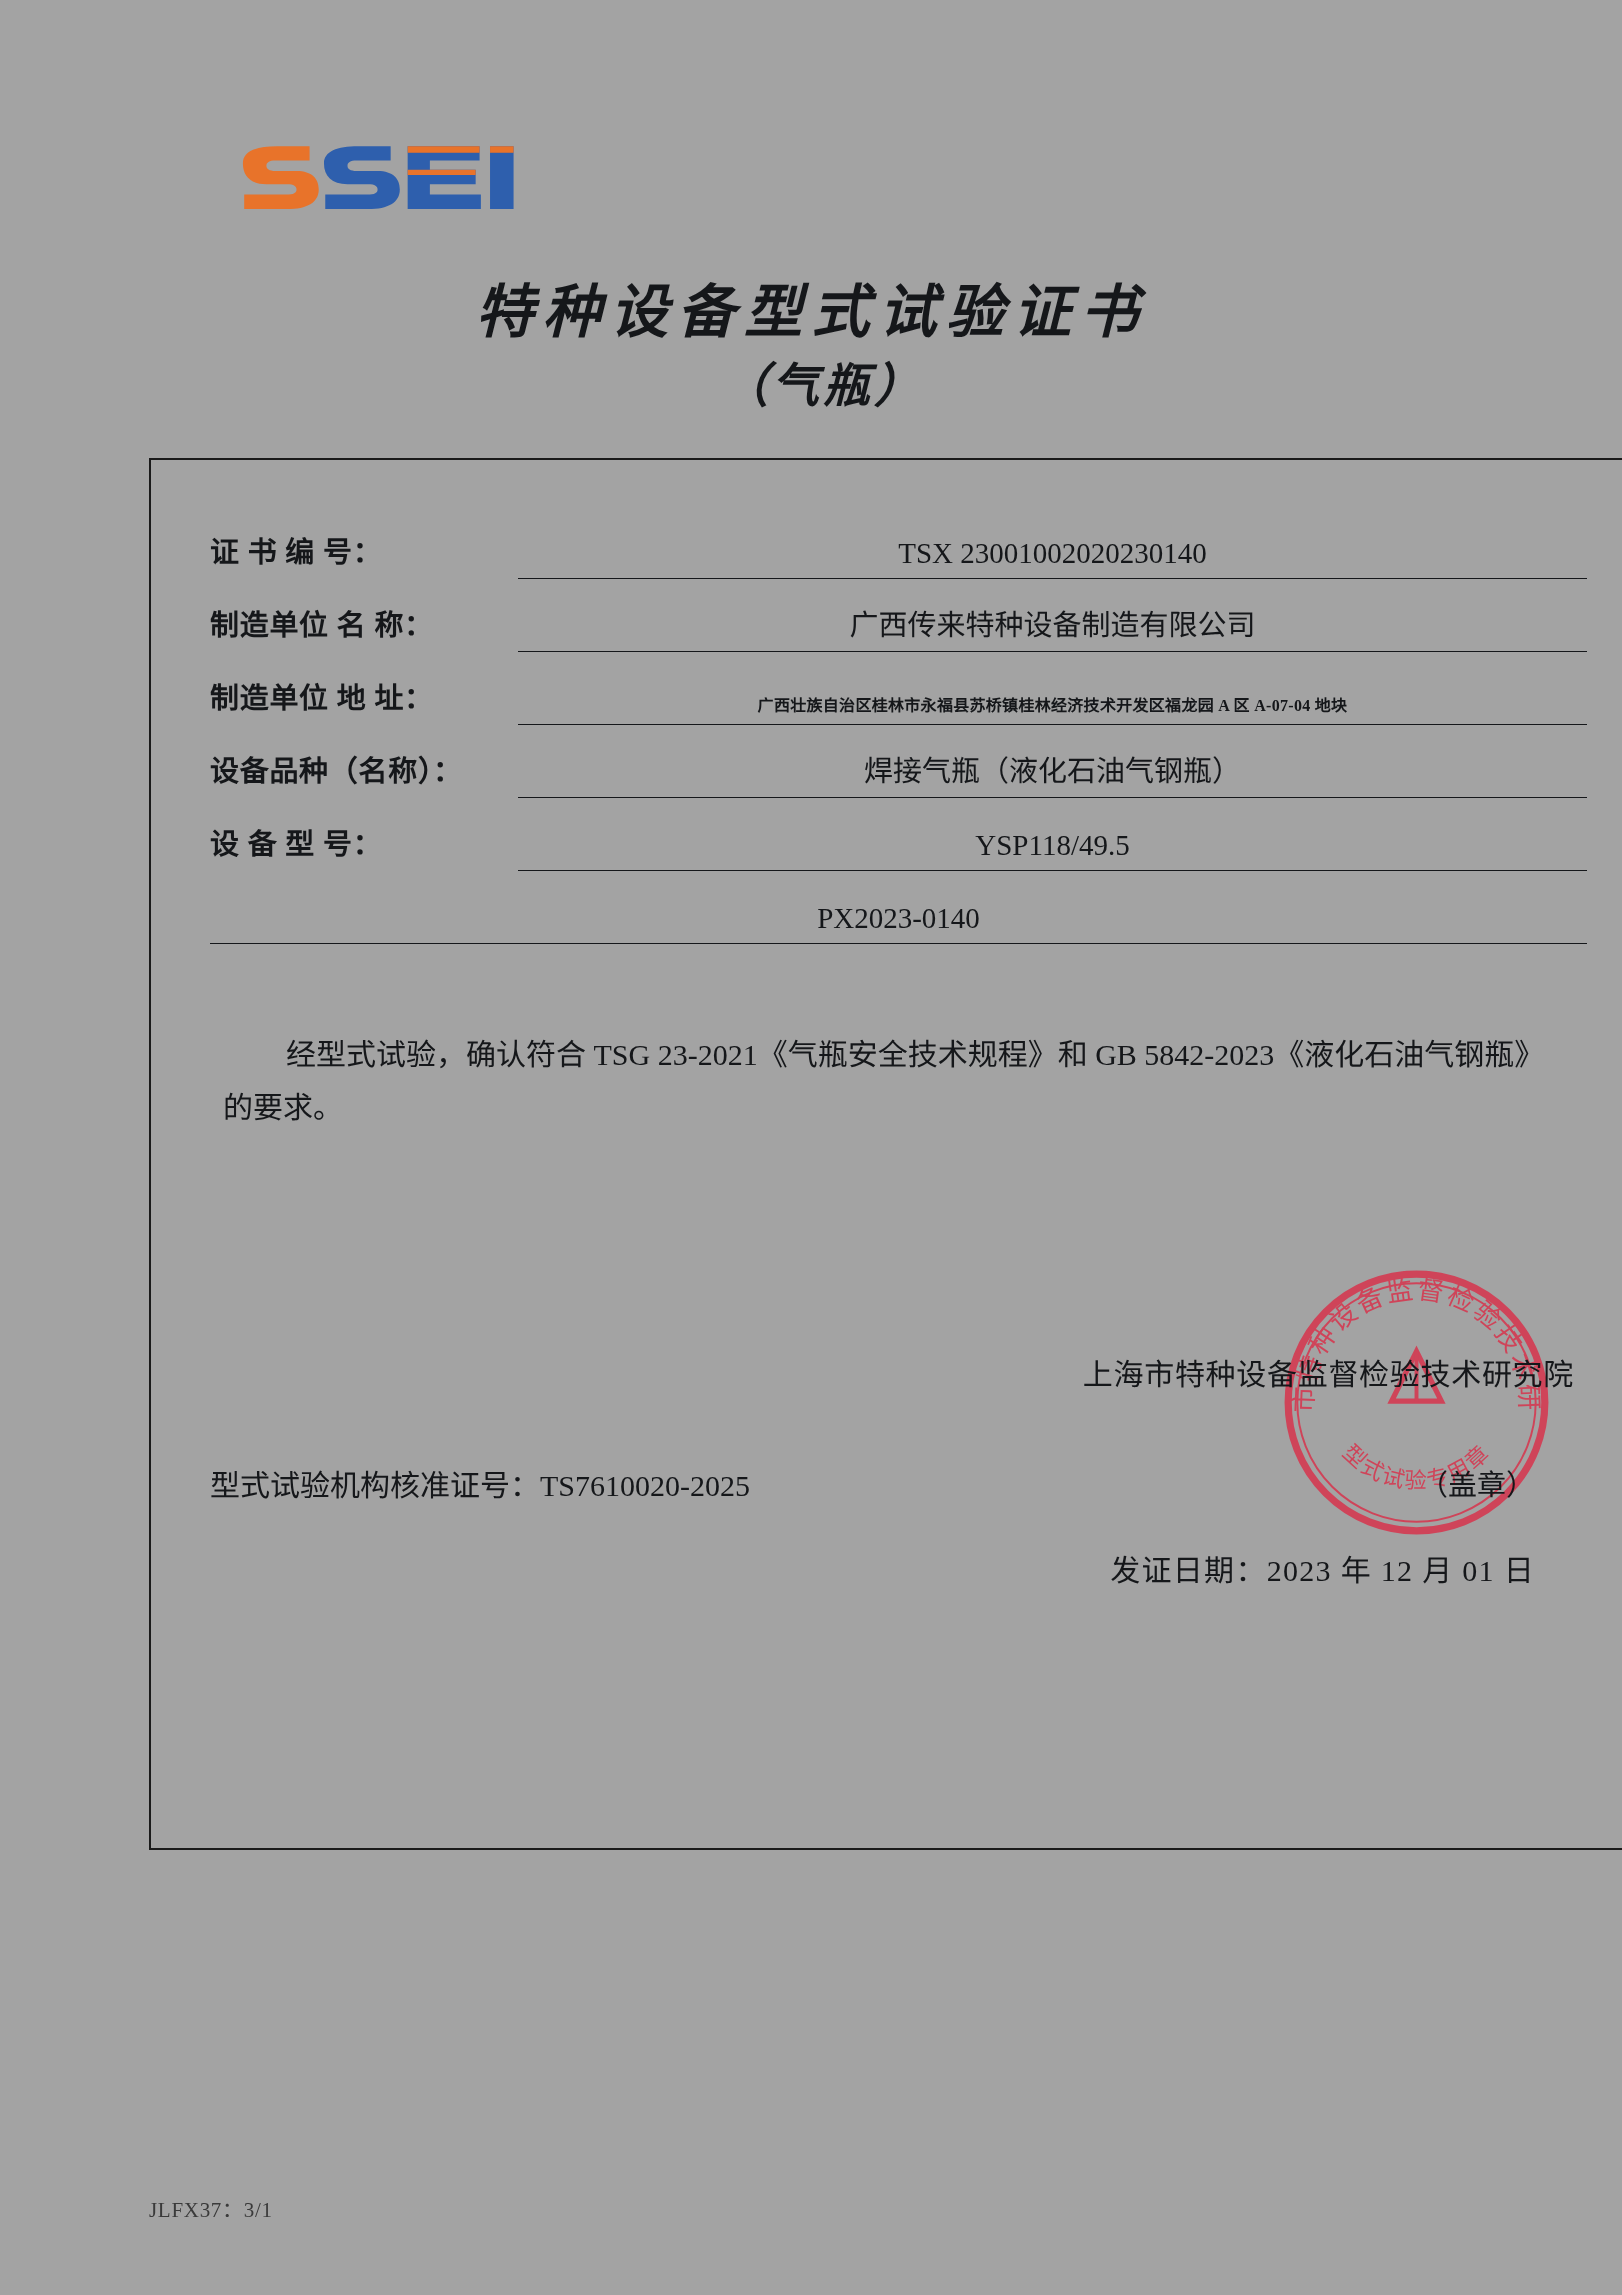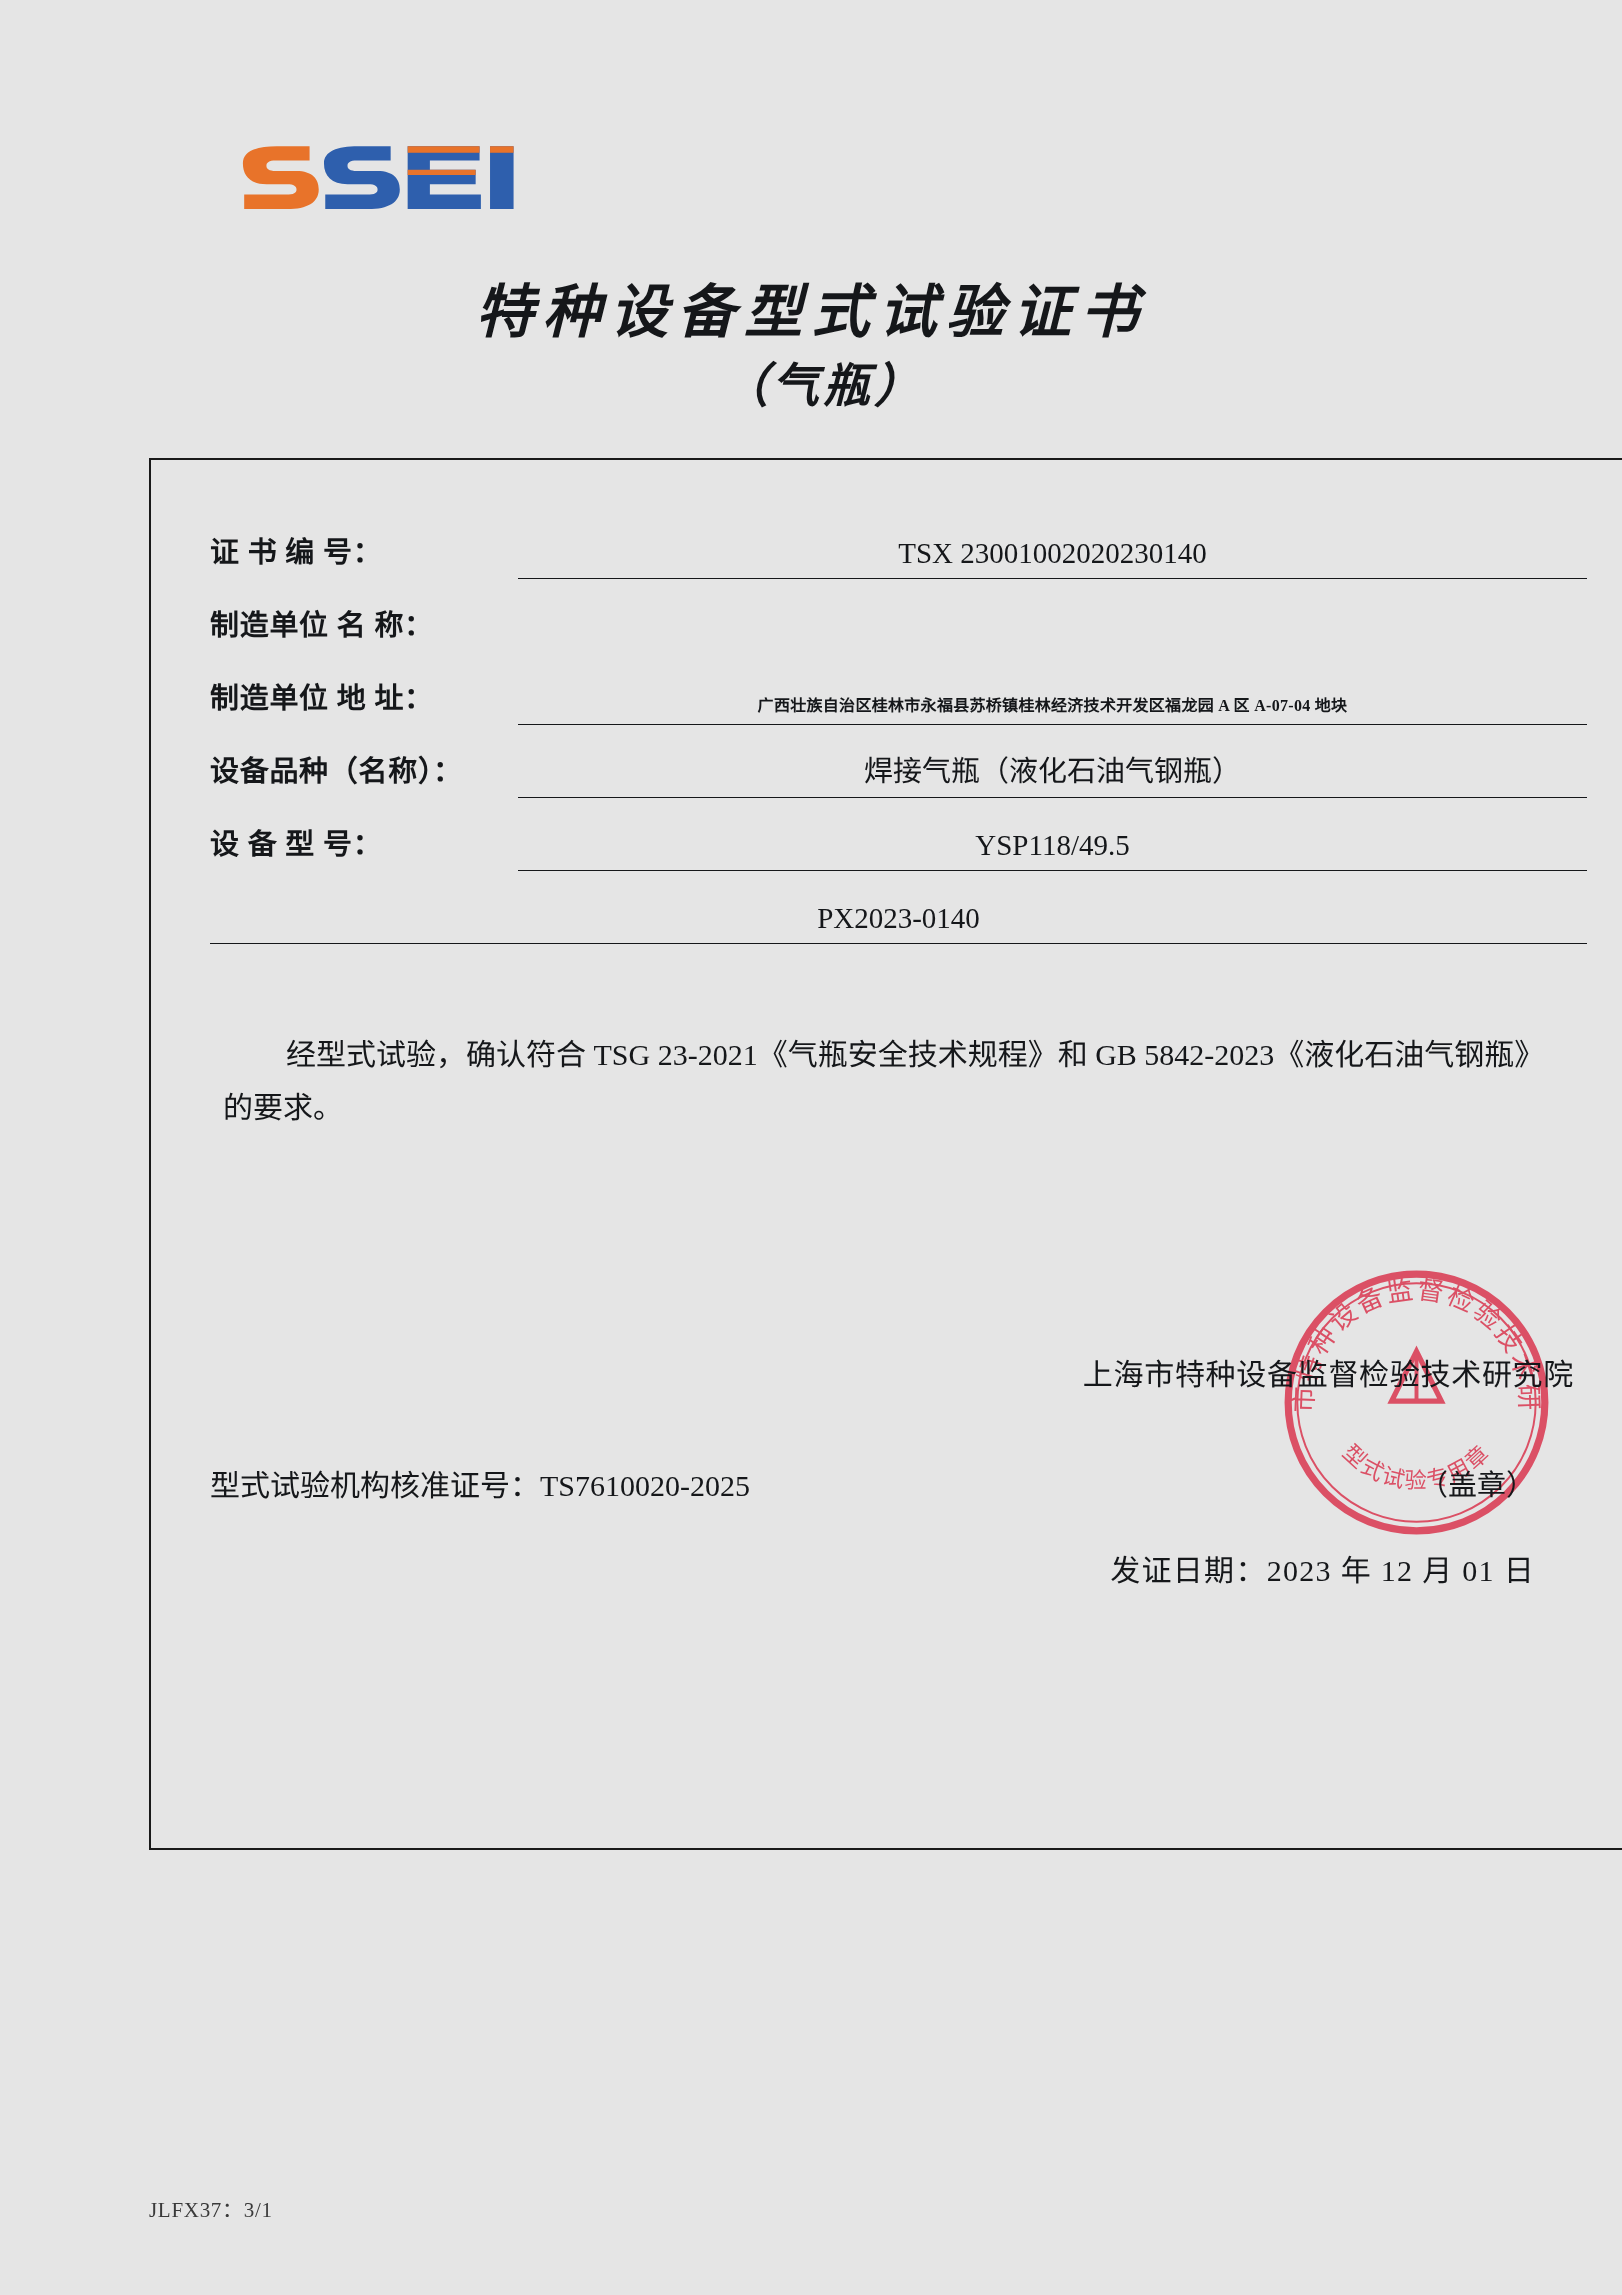--- a/index.html
+++ b/index.html
@@ -13,21 +13,21 @@
     height: 2295px;
     position: relative;
     font-family: "Liberation Serif", "DejaVu Serif", serif;
     color: #111418;
     overflow: hidden;
   }
 
   .page {
     position: absolute;
     inset: 0;
-    background: #e5e5e5;
+    background: #a3a3a3;
   }
 
   
   .logo-wrap {
     position: absolute;
     left: 236px;
     top: 141px;
     width: 308px;
     height: 85px;
   }
@@ -227,20 +227,21 @@
 
     <div class="fields">
 
       <div class="field-row">
         <div class="field-label spread">证 书 编 号：</div>
         <div class="field-value">TSX 23001002020230140</div>
       </div>
 
       <div class="field-row">
         <div class="field-label">制造单位 名 称：</div>
+        <div class="field-value">广西传来特种设备制造有限公司</div>
       </div>
 
       <div class="field-row">
         <div class="field-label">制造单位 地 址：</div>
         <div class="field-value small">广西壮族自治区桂林市永福县苏桥镇桂林经济技术开发区福龙园 A 区 A-07-04 地块</div>
       </div>
 
       <div class="field-row">
         <div class="field-label">设备品种（名称）：</div>
         <div class="field-value">焊接气瓶（液化石油气钢瓶）</div>

